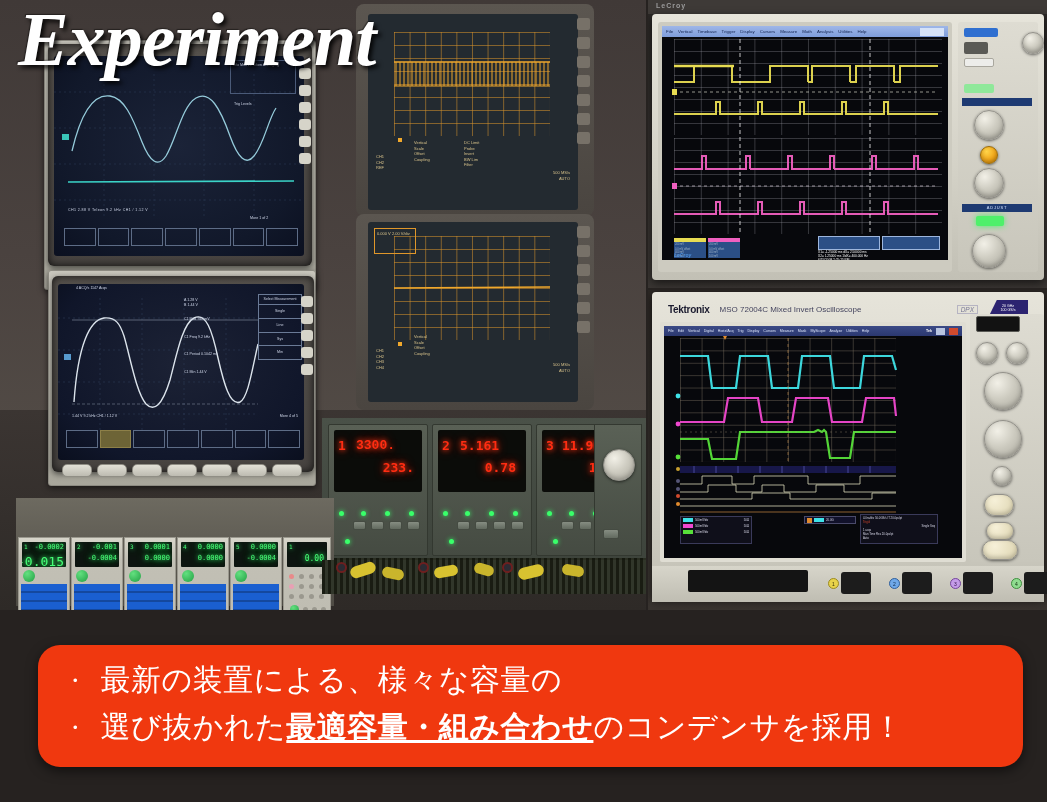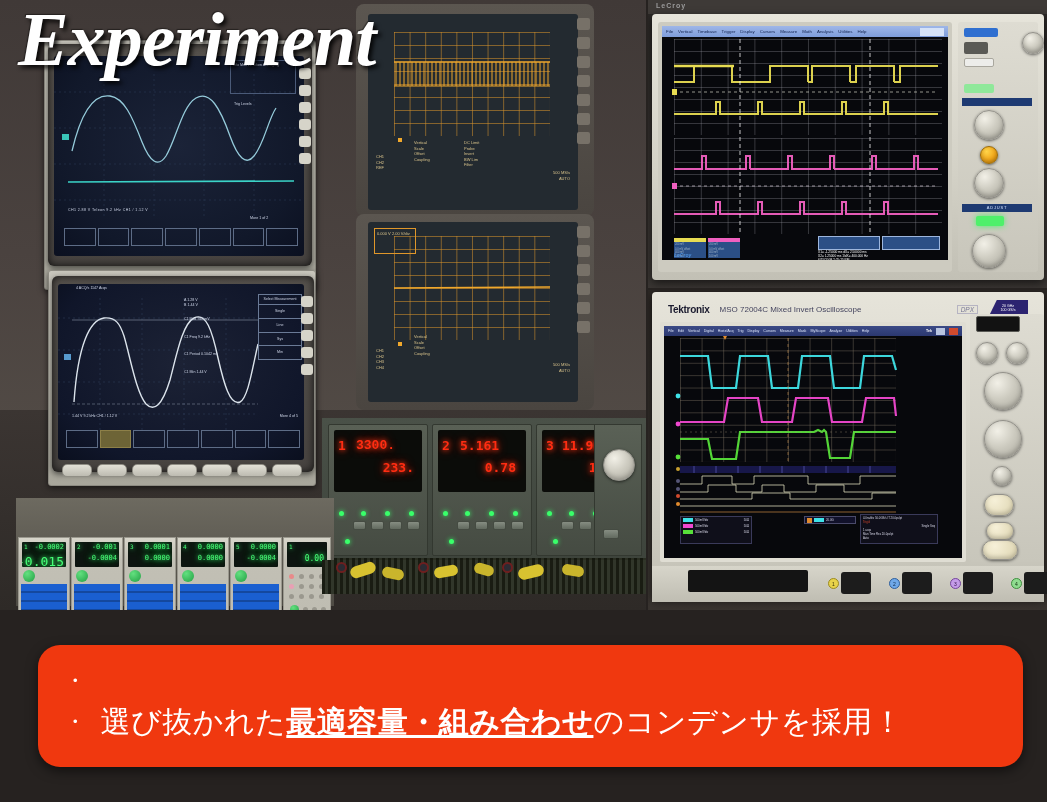--- a/index.html
+++ b/index.html
@@ -824,20 +824,21 @@
         </div>
       </div>
     </div>
   </div>
 
   <div class="title">Experiment</div>
 
   <div class="callout">
     <div class="cline">
       <span class="cbullet">・</span>
+      <span>最新の装置による、様々な容量の </span>
     </div>
     <div class="cline">
       <span class="cbullet">・</span>
       <span>選び抜かれた </span>
       <span class="cu cb">最適容量・組み合わせ</span>
       <span> のコンデンサを採用！</span>
     </div>
   </div>
 
 </div>

